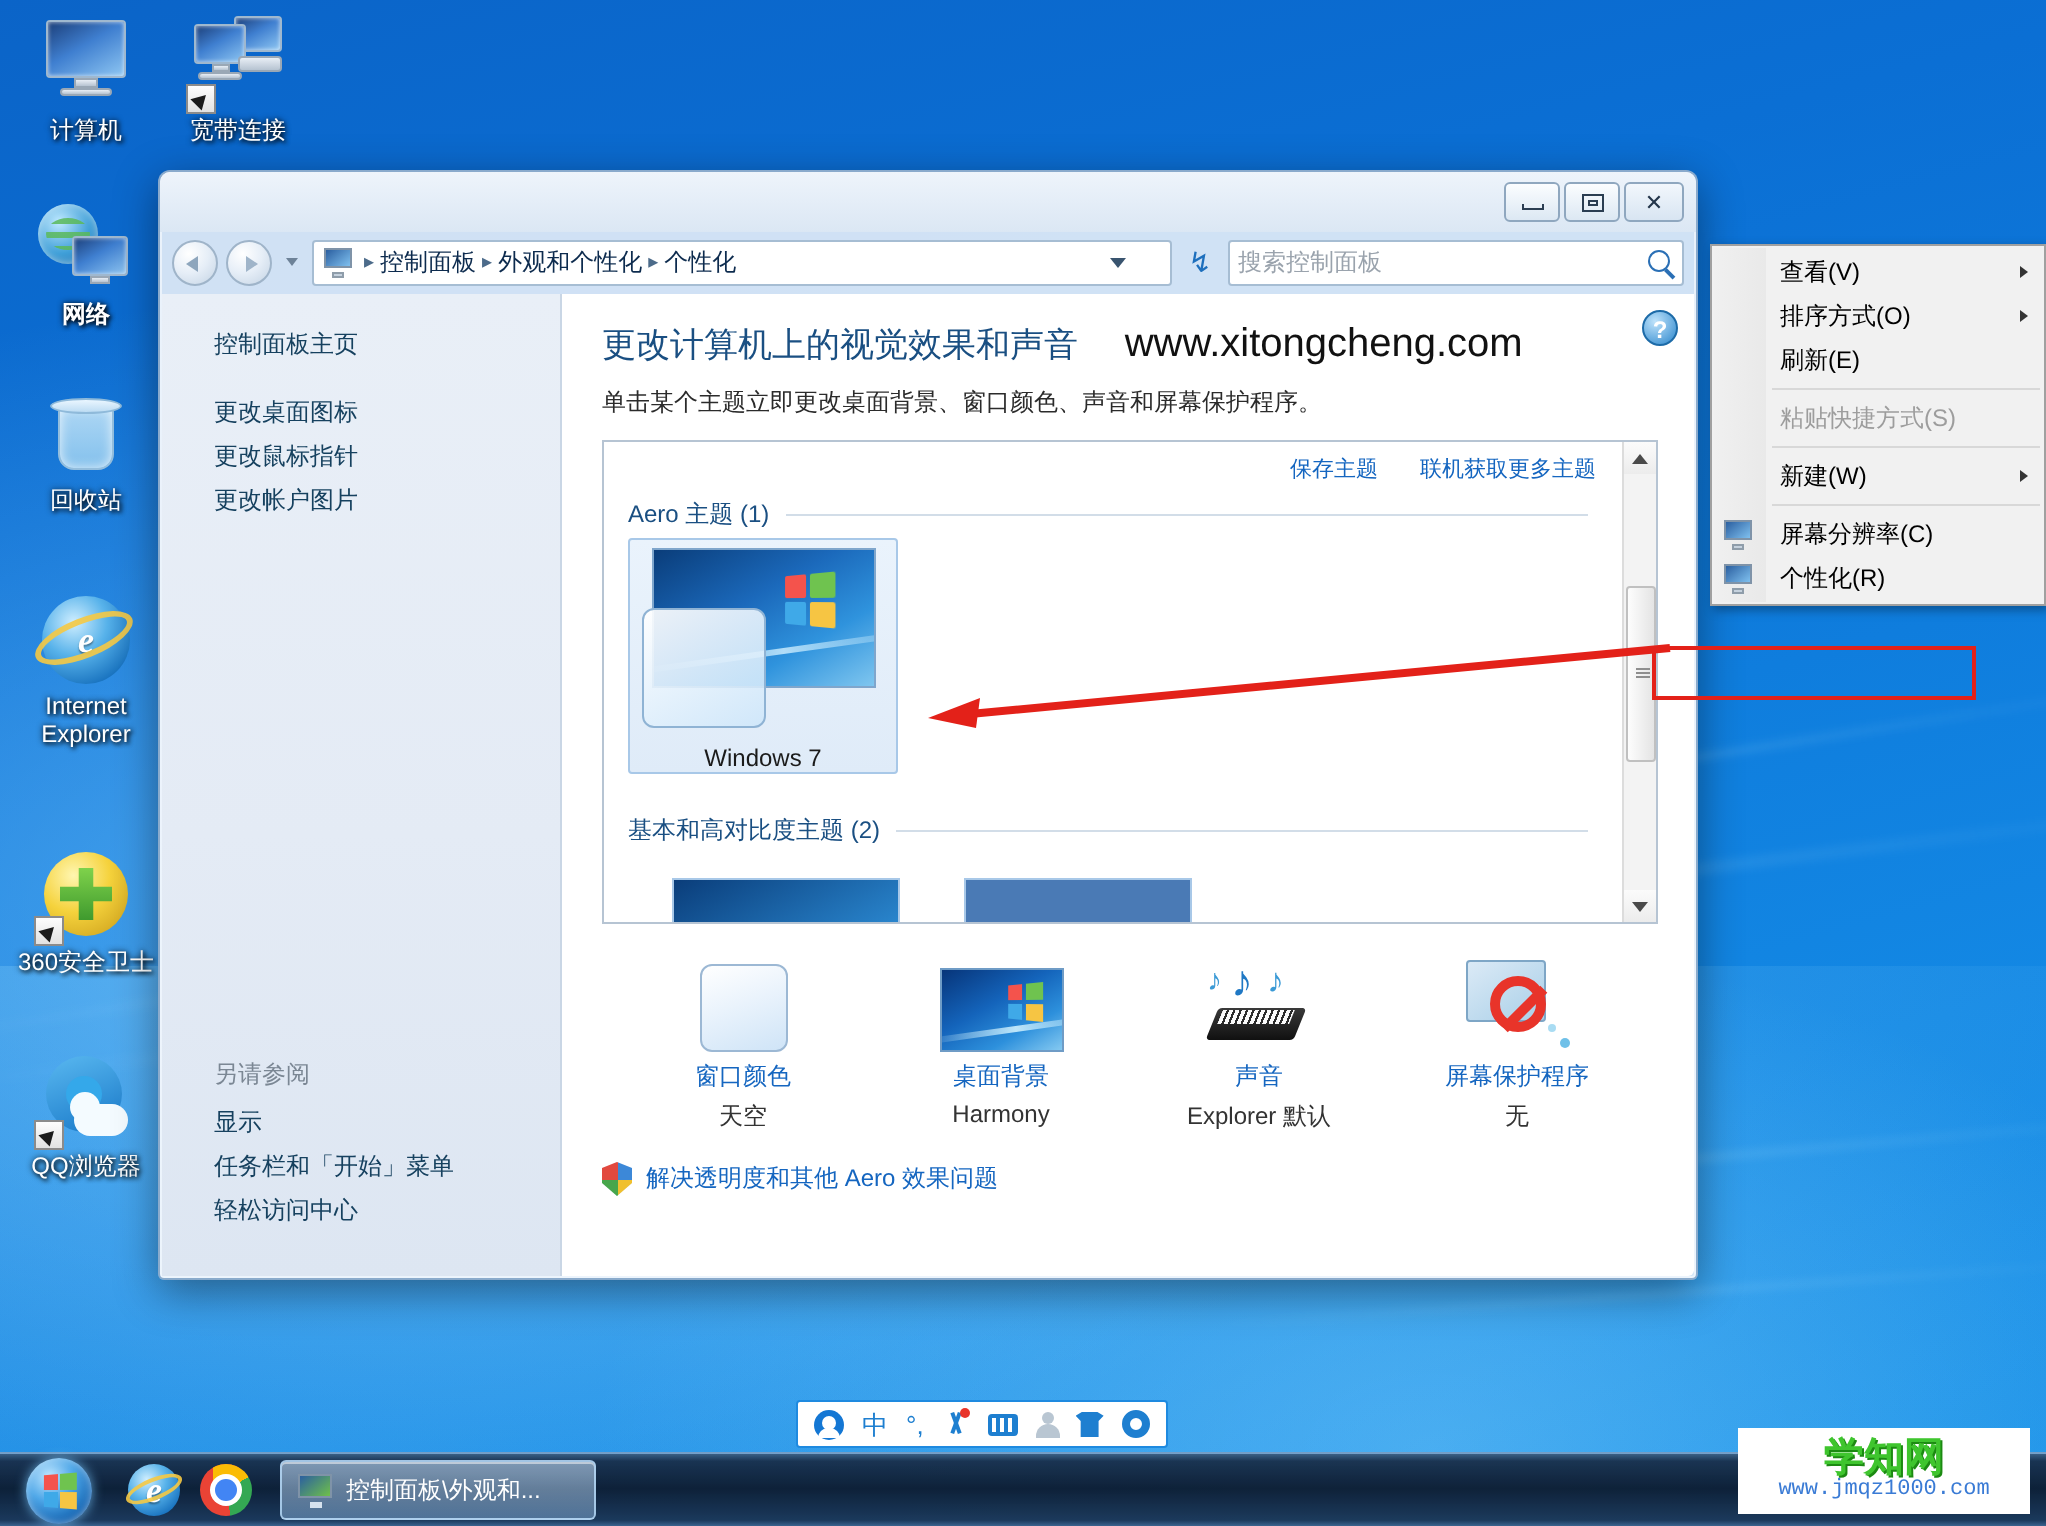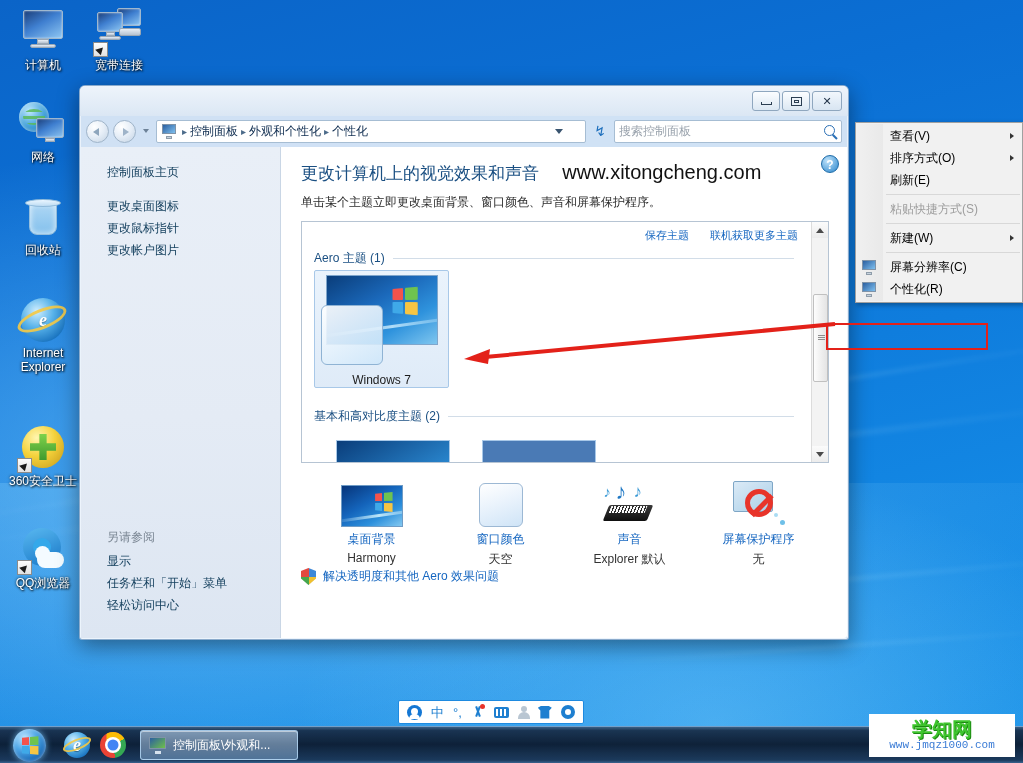--- a/index.html
+++ b/index.html
@@ -300,21 +300,21 @@
     position:absolute; left:0; top:0; width:40px; height:31px;
     background: linear-gradient(145deg,#dbeaf6,#a9cfe8); border:1px solid #7ea6c6; border-radius:2px;
   }
   .ss-ban {
     position:absolute; left:12px; top:8px; width:28px; height:28px; border-radius:50%;
     border: 5px solid #e8342a;
   }
   .ss-ban::after{content:"";position:absolute;left:-2px;top:9px;width:28px;height:5px;background:#e8342a;transform:rotate(-45deg);}
 
   #aero-link {
-    margin-top: 0; display:flex; align-items:center; gap:7px;
+    margin-top: 14px; display:flex; align-items:center; gap:7px;
     font-size:12px; color:#1566c0;
   }
   .shield {
     width:15px;height:17px;position:relative;
     background: linear-gradient(#f2f7fb,#c9d9e8);
     clip-path: polygon(50% 0,100% 18%,100% 62%,50% 100%,0 62%,0 18%);
   }
   .shield i{position:absolute;width:50%;height:50%;}
   .shield i:nth-child(1){left:0;top:0;background:#e2493f;}
   .shield i:nth-child(2){right:0;top:0;background:#3c88d8;}
@@ -435,21 +435,21 @@
     <div class="glyph">
       <div class="monitor" style="left:4px;top:2px;width:40px;height:40px;">
         <div class="mon-screen" style="left:0;top:0;width:40px;height:29px;"></div>
         <div class="mon-stand" style="left:14px;top:29px;width:12px;height:5px;"></div>
         <div class="mon-stand" style="left:7px;top:34px;width:26px;height:4px;border-radius:2px;"></div>
       </div>
     </div>
     <div class="lbl">计算机</div>
   </div>
 
-  <div class="desk-icon" style="left:4px; top:100px;">
+  <div class="desk-icon" style="left:4px; top:100px;font-weight:bold;">
     <div class="glyph">
       <div style="position:absolute;left:0;top:2px;width:30px;height:30px;border-radius:50%;
         background:radial-gradient(circle at 35% 30%, #bfe9ff, #3f9fd8 55%, #1d6aa8 100%);
         box-shadow:inset 0 0 4px rgba(255,255,255,.6);"></div>
       <div style="position:absolute;left:4px;top:9px;width:22px;height:16px;
         background:repeating-linear-gradient(to bottom, rgba(90,185,90,.85) 0 3px, transparent 3px 7px);border-radius:50%;"></div>
       <div class="mon-screen" style="left:17px;top:18px;width:28px;height:20px;"></div>
       <div class="mon-stand" style="left:26px;top:38px;width:10px;height:4px;"></div>
     </div>
     <div class="lbl">网络</div>
@@ -603,40 +603,40 @@
             <div class="scroll-thumb"></div>
             <div class="scroll-btn down">
                 <div class="sb-tri-down"></div>
               </div>
           </div>
         </div>
 
         <div id="settings-row">
           <div class="setting">
             <div class="sicon">
+                <div class="s-color"></div>
+              </div>
+            <div class="slabel">窗口颜色</div>
+            <div class="svalue">天空</div>
+          </div>
+
+          <div class="setting">
+            <div class="sicon">
               <div class="s-wallpaper">
                 <div style="position:absolute;right:10px;top:7px;width:18px;height:18px;display:grid;grid-template-columns:1fr 1fr;grid-template-rows:1fr 1fr;gap:1.5px;transform:perspective(26px) rotateY(-16deg);">
                   <i style="background:#f4534c"></i>
                     <i style="background:#6fc34f"></i>
                   <i style="background:#3fa9e8"></i>
                     <i style="background:#f6c543"></i>
                 </div>
                 <div style="position:absolute;left:-8px;bottom:9px;width:90px;height:3px;background:linear-gradient(to right,rgba(255,255,255,0),rgba(215,245,255,.85),rgba(255,255,255,0));transform:rotate(-8deg);"></div>
               </div>
             </div>
             <div class="slabel">桌面背景</div>
             <div class="svalue">Harmony</div>
-          </div>
-
-          <div class="setting">
-            <div class="sicon">
-                <div class="s-color"></div>
-              </div>
-            <div class="slabel">窗口颜色</div>
-            <div class="svalue">天空</div>
           </div>
 
           <div class="setting">
             <div class="sicon">
               <div class="s-sound">
                 <div style="position:absolute;left:2px;top:2px;color:#3b9ad6;font-size:15px;">♪</div>
                 <div style="position:absolute;left:14px;top:-2px;color:#1f78c4;font-size:22px;">♪</div>
                 <div style="position:absolute;left:32px;top:1px;color:#3b9ad6;font-size:17px;">♪</div>
                 <div style="position:absolute;left:4px;top:24px;width:44px;height:16px;
                   background:linear-gradient(#3a3a3a,#101010);transform:skewX(-22deg);border-radius:2px;"></div>

